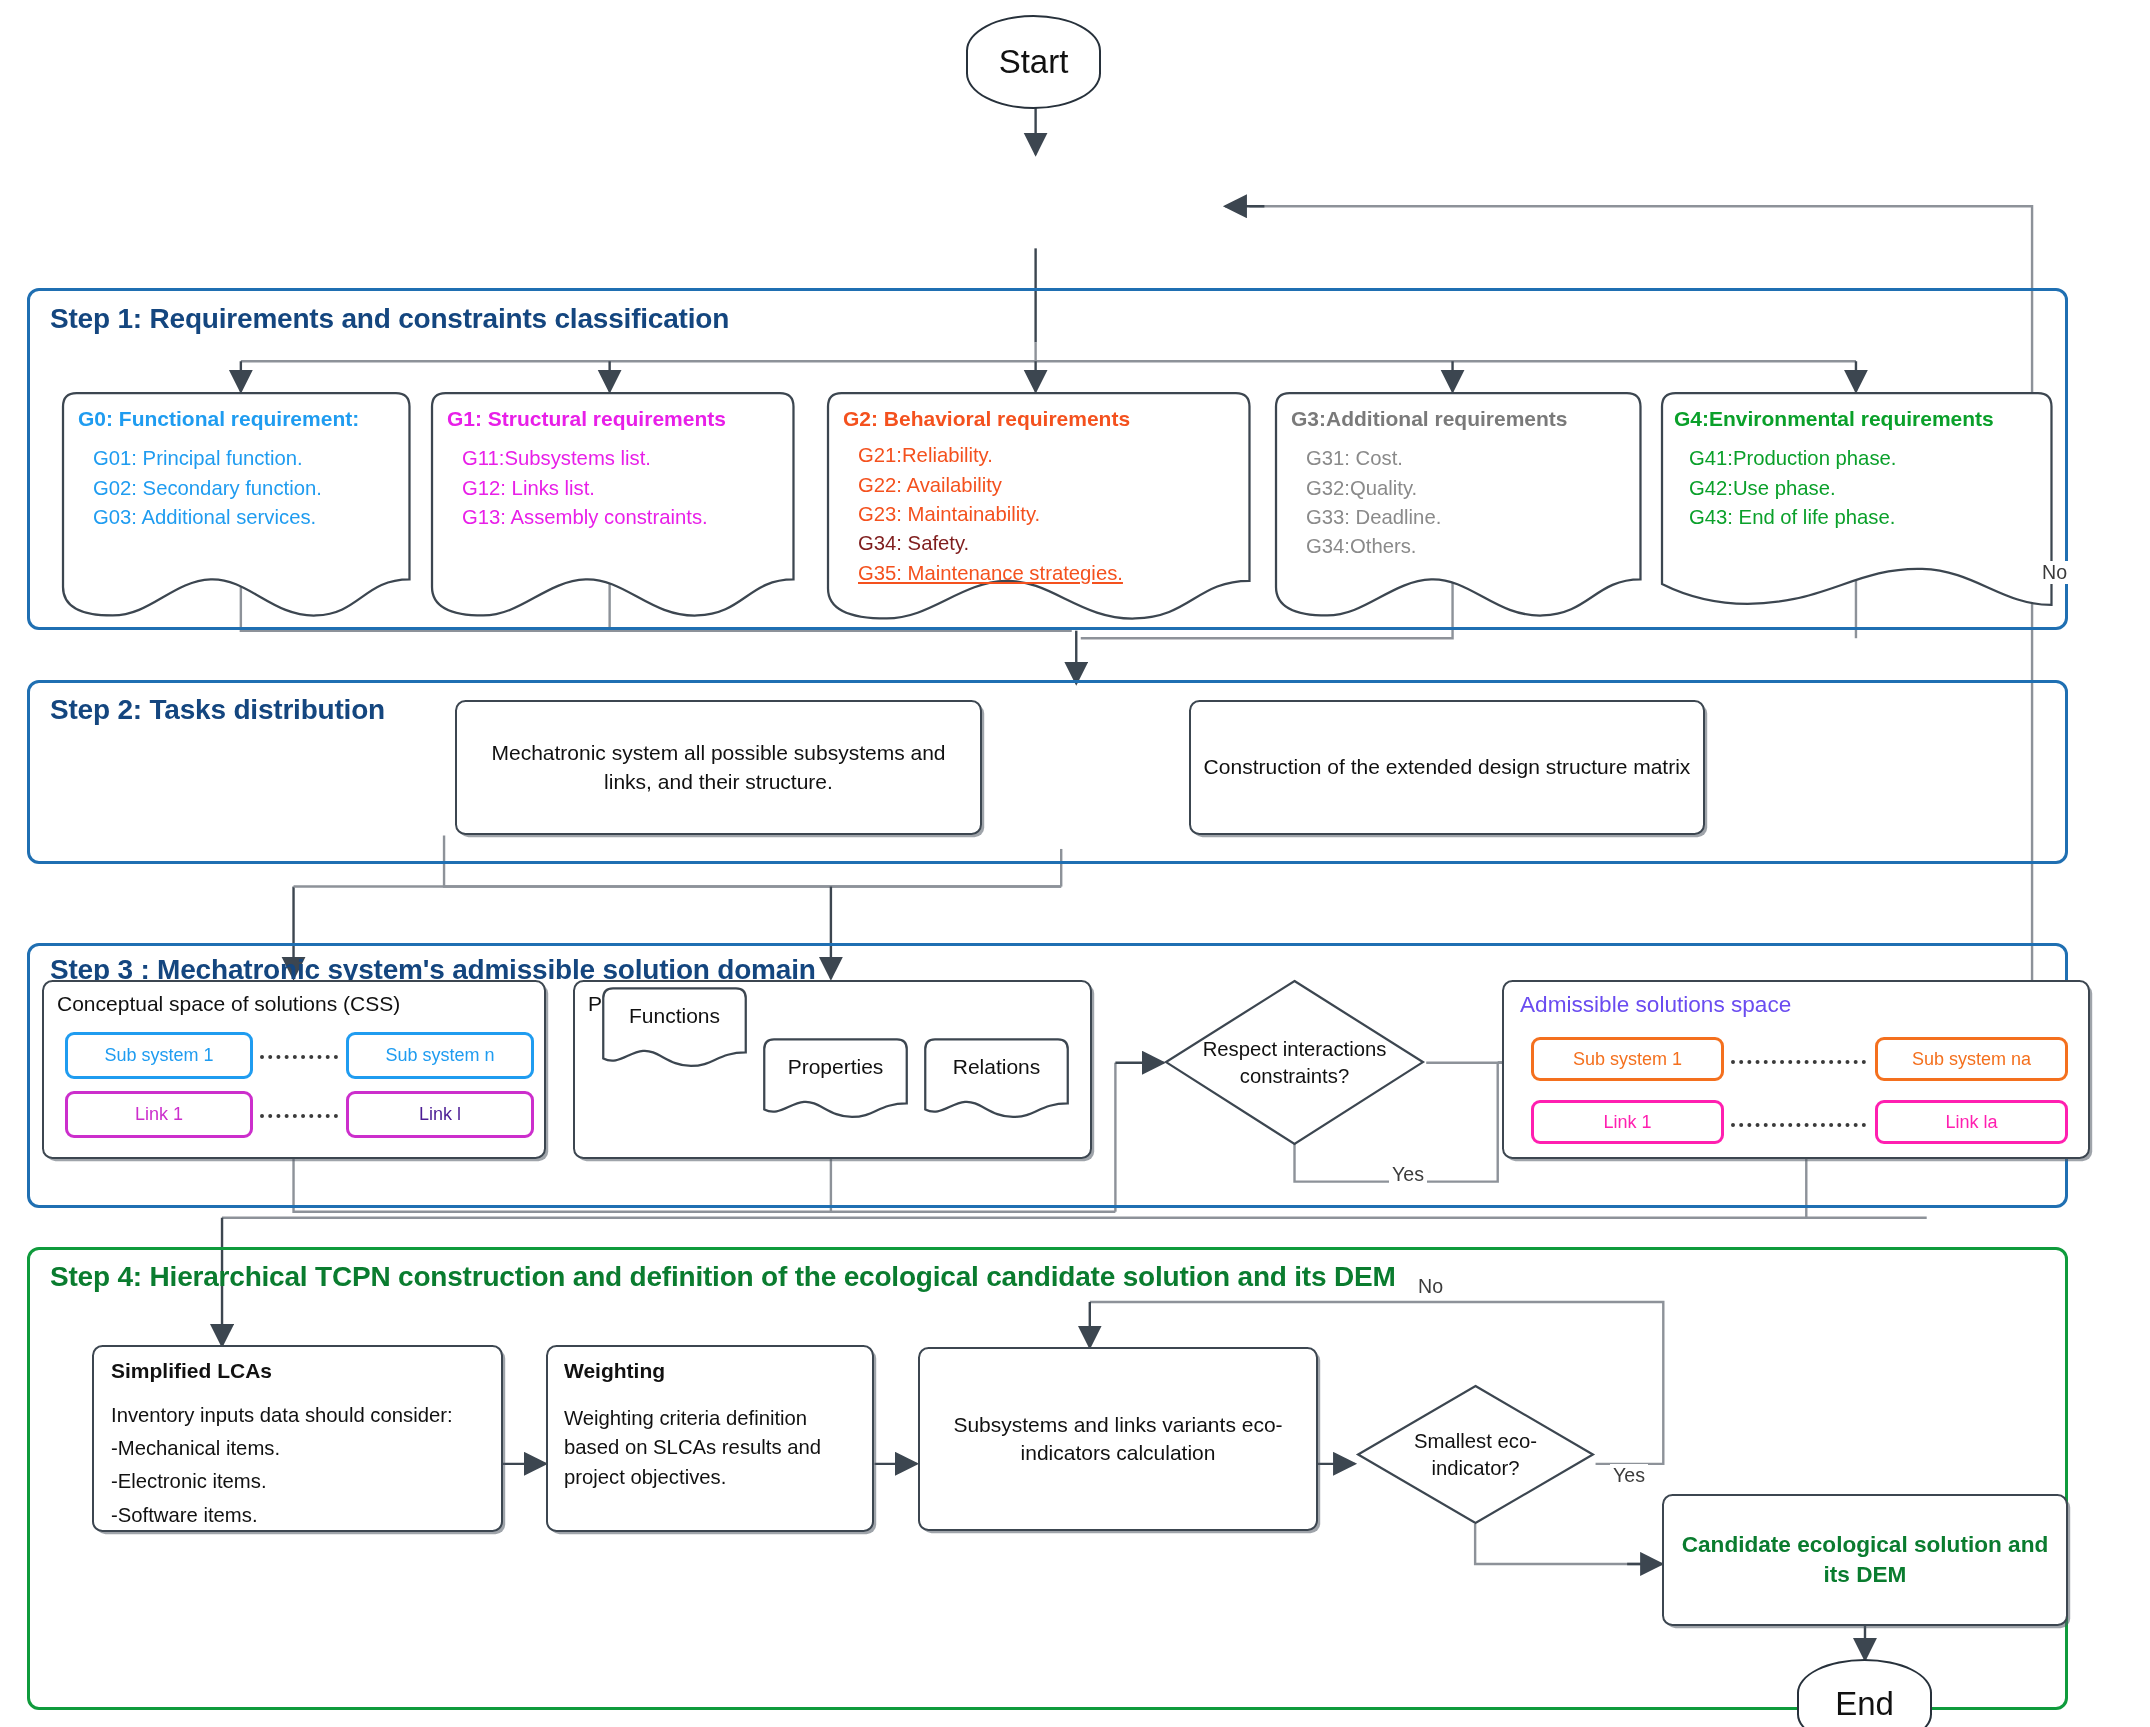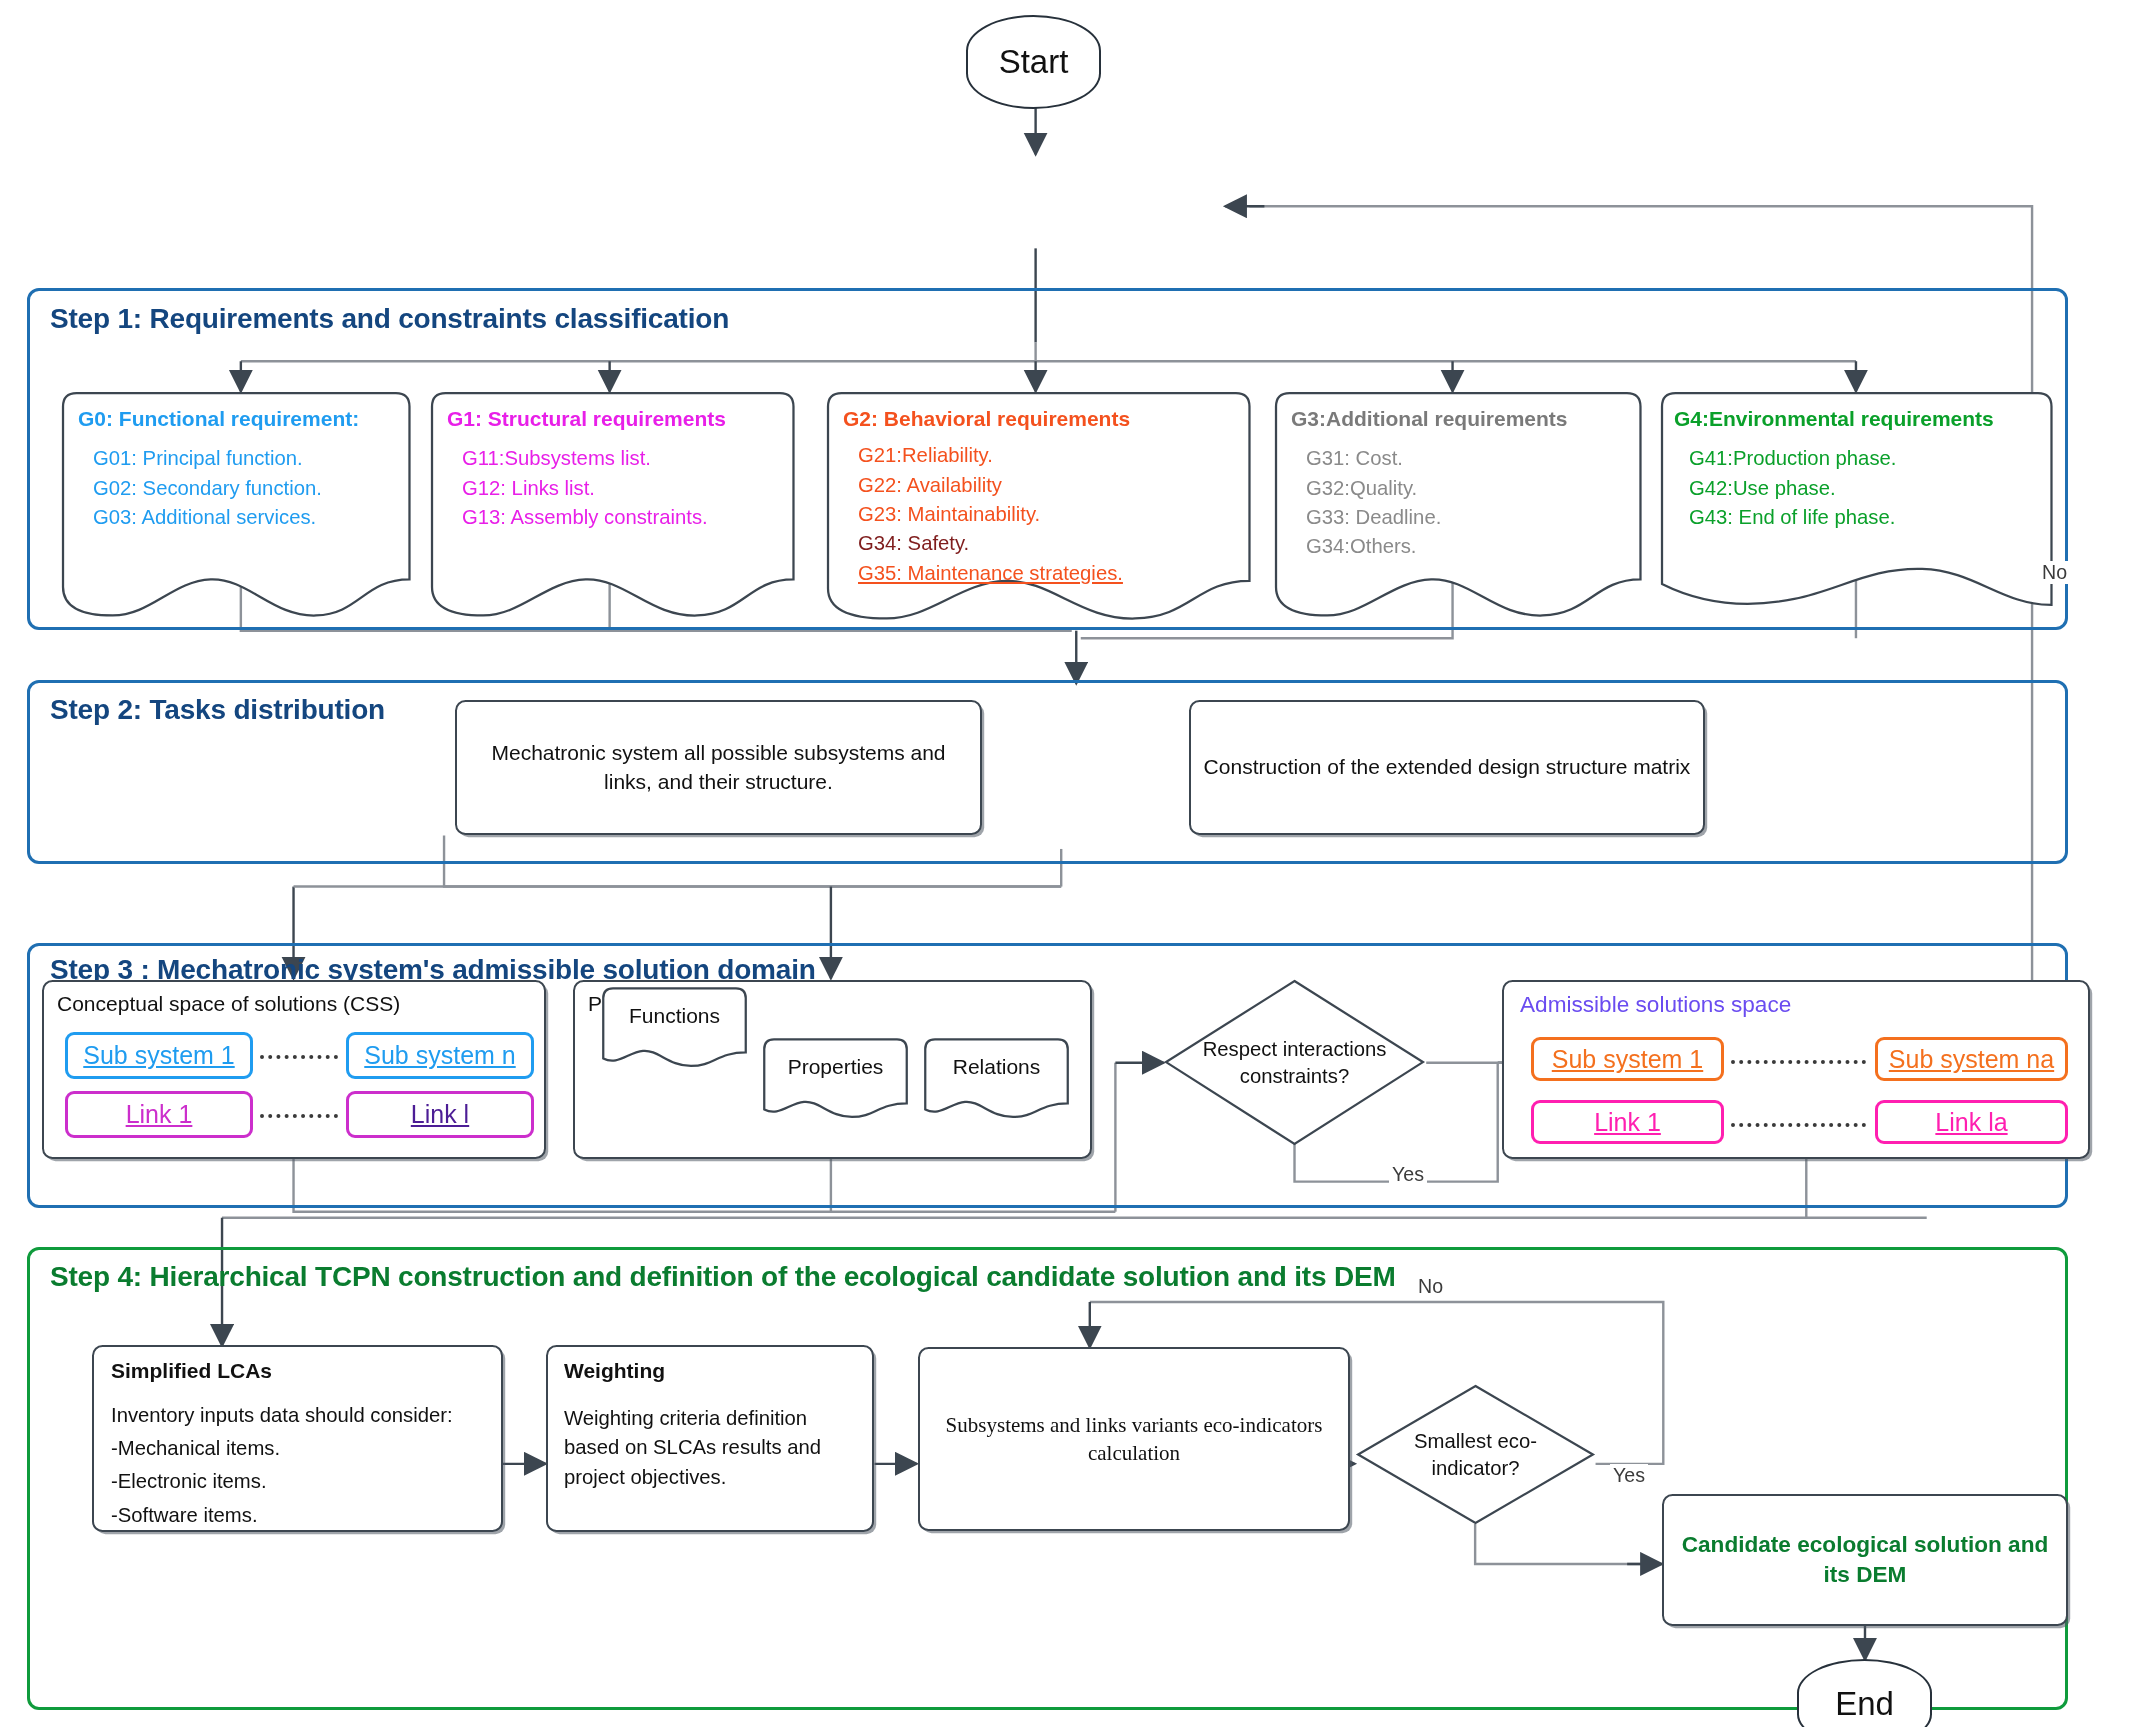--- a/index.html
+++ b/index.html
@@ -23,21 +23,21 @@
   .doc{position:absolute;}
   .doc svg{position:absolute;inset:0;width:100%;height:100%;}
   .doc .doctext{position:absolute;left:0;top:0;width:100%;}
 
   .grpTitle{font-weight:bold;font-size:21px;white-space:nowrap;}
   .grpItem{font-size:20.3px;white-space:nowrap;line-height:1.45;}
   .ctext{position:absolute;display:flex;align-items:center;justify-content:center;
          text-align:center;font-size:21px;color:#111;line-height:1.35;padding:7.5px 12px;box-sizing:border-box;}
 
   .pill{position:absolute;box-sizing:border-box;border:3px solid;border-radius:9px;background:#fff;
-        display:flex;align-items:center;justify-content:center;font-size:25px;text-decoration:underline;}
+        display:flex;align-items:center;justify-content:center;font-size:18px;}
 
   .diamond{position:absolute;}
   .diamond svg{position:absolute;inset:0;}
   .diamond .dlabel{position:absolute;inset:0;display:flex;align-items:center;justify-content:center;
                    text-align:center;font-size:20.3px;color:#111;line-height:1.3;}
 
   .edgeLabel{position:absolute;font-size:19.6px;color:#3b3b3b;background:#fff;padding:0 3px;}
 
   #wires{position:absolute;left:0;top:0;width:2151px;height:1728px;pointer-events:none;}
 
@@ -271,21 +271,21 @@
   <div class="secTitle" style="left:111px;top:1359px;font-weight:bold;">Simplified LCAs</div>
   <div class="secTitle" style="left:111px;top:1404px;font-size:20.3px;">Inventory inputs data should consider:</div>
   <div class="secTitle" style="left:111px;top:1437px;font-size:20.3px;">-Mechanical items.</div>
   <div class="secTitle" style="left:111px;top:1470px;font-size:20.3px;">-Electronic items.</div>
   <div class="secTitle" style="left:111px;top:1504px;font-size:20.3px;">-Software items.</div>
 
   <div class="node rect shadow" style="left:546px;top:1345px;width:328px;height:187px;border-width:2.3px;"></div>
   <div class="secTitle" style="left:564px;top:1359px;font-weight:bold;">Weighting</div>
   <div class="secTitle" style="left:564px;top:1404px;width:296px;font-size:20.3px;line-height:1.45;">Weighting criteria definition based on SLCAs results and project objectives.</div>
 
-  <div class="node rect shadow ctext" style="left:918px;top:1347px;width:432px;height:184px;font-family:Liberation Serif, serif;">Subsystems and links variants eco-indicators calculation</div>
+  <div class="node rect shadow ctext" style="left:918px;top:1347px;width:400px;height:184px;">Subsystems and links variants eco-indicators calculation</div>
 
   <div class="diamond" style="left:1355px;top:1383px;width:241px;height:143px;">
     <svg width="241" height="143" viewBox="0 0 320 190">
       <polygon points="160,4 316,95 160,186 4,95" fill="#fff" stroke="#3c4650" stroke-width="3"></polygon>
     </svg>
     <div class="dlabel" style="padding:0 32px;">Smallest eco-indicator?</div>
   </div>
   <div class="edgeLabel" style="left:1610px;top:1464px;">Yes</div>
 
   <div class="node rect shadow ctext" style="left:1662px;top:1494px;width:406px;height:132px;font-weight:bold;color:#0a7c2f;font-size:22.6px;">Candidate ecological solution and its DEM</div>

